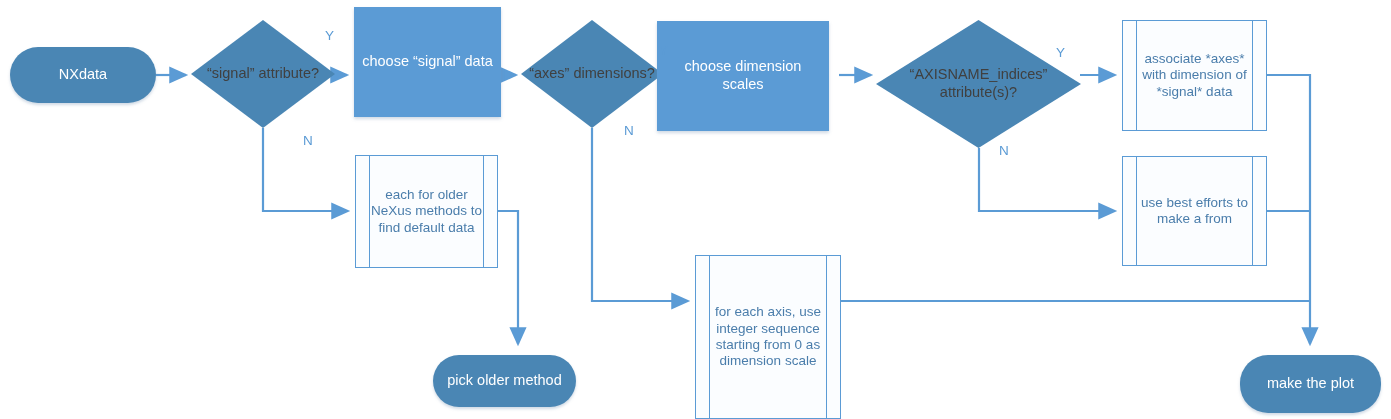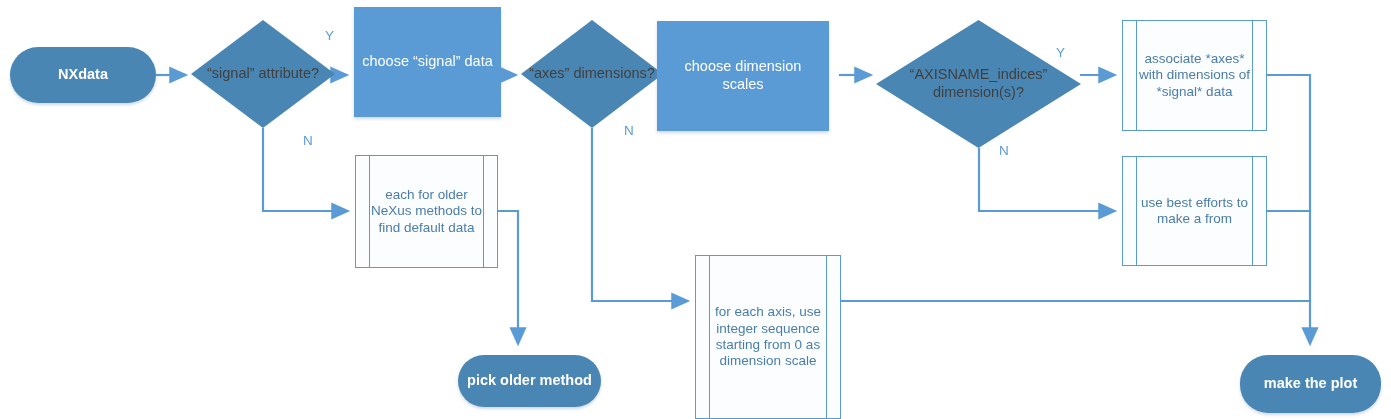--- a/index.html
+++ b/index.html
@@ -32,21 +32,20 @@
     text-align: center;
     line-height: 1.22;
   }
   
   .terminator {
     background: #4a86b4;
     border-radius: 28px;
     color: #ffffff;
     font-size: 14.5px;
     box-shadow: 0 2px 3px rgba(120,150,180,0.35);
-    font-weight: bold;
   }
   
   .process {
     background: #5b9bd5;
     color: #ffffff;
     font-size: 14.5px;
     box-shadow: 0 2px 3px rgba(120,150,180,0.35);
     padding: 4px 6px;
   }
   
@@ -154,48 +153,48 @@
   </div>
 
   <div class="node process" style="left:657px; top:21px; width:172px; height:110px;">
     <span>choose dimension scales</span>
   </div>
 
   <div class="node decision" style="left:876px; top:20px; width:205px; height:128px;">
     <svg class="diamond-svg" viewBox="0 0 205 128" preserveAspectRatio="none">
       <polygon points="102.5,0 205,64 102.5,128 0,64" fill="#4a86b4"></polygon>
     </svg>
-    <span class="dtext">“AXISNAME_indices” dimension(s)?</span>
+    <span class="dtext">“AXISNAME_indices” attribute(s)?</span>
   </div>
 
   <div class="node predefined" style="left:1122px; top:20px; width:145px; height:111px;">
     <span class="bar left"></span>
     <span class="bar right"></span>
-    <span class="ptext">associate *axes* with dimensions of *signal* data</span>
+    <span class="ptext">associate *axes* with dimension of *signal* data</span>
   </div>
 
   <div class="node predefined" style="left:355px; top:155px; width:143px; height:113px;">
     <span class="bar left"></span>
     <span class="bar right"></span>
     <span class="ptext">each for older NeXus methods to find default data</span>
   </div>
 
   <div class="node predefined" style="left:1122px; top:156px; width:145px; height:110px;">
     <span class="bar left"></span>
     <span class="bar right"></span>
     <span class="ptext">use best efforts to make a from</span>
   </div>
 
   <div class="node predefined" style="left:695px; top:228px; width:146px; height:164px;margin-top:27px;">
     <span class="bar left"></span>
     <span class="bar right"></span>
     <span class="ptext">for each axis, use integer sequence starting from 0 as dimension scale</span>
   </div>
 
-  <div class="node terminator" style="left:458px; top:355px; width:143px; height:52px;">
+  <div class="node terminator" style="left:433px; top:355px; width:143px; height:52px;">
     <span>pick older method</span>
   </div>
 
   <div class="node terminator" style="left:1240px; top:355px; width:141px; height:58px;">
     <span>make the plot</span>
   </div>
 
   <span class="edge-label" style="left:325px; top:29px;">Y</span>
   <span class="edge-label" style="left:303px; top:134px;">N</span>
 

